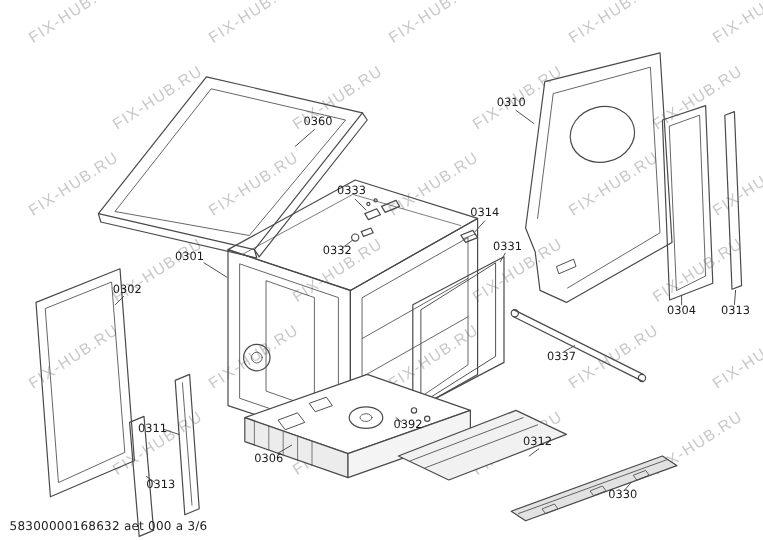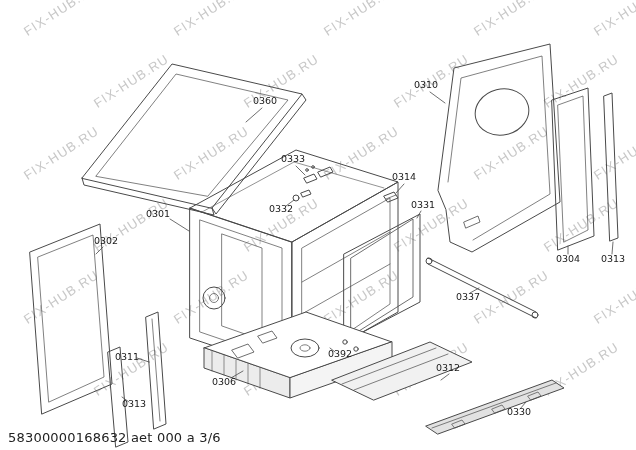--- a/index.html
+++ b/index.html
@@ -17,21 +17,21 @@
     font:500 13px "Liberation Sans", sans-serif;
     letter-spacing:1.2px;
     color:#c8c8c8;
     white-space:nowrap;
     user-select:none;
   }
   svg.diagram{position:absolute;left:0;top:0;}
   .footer{
     position:absolute;
     left:8px;bottom:5px;
-    font-size:13px;
+    font-size:10px;
     color:#222222;
     letter-spacing:0.2px;
   }
   text.plabel{
     font-family:"DejaVu Sans", sans-serif;
     font-size:9.5px;
     fill:#1a1a1a;
   }
 </style>
 </head>

